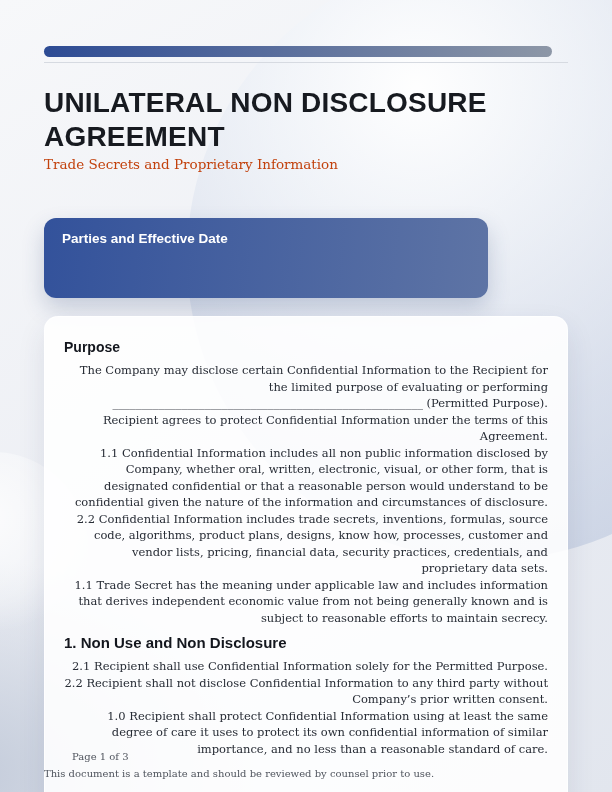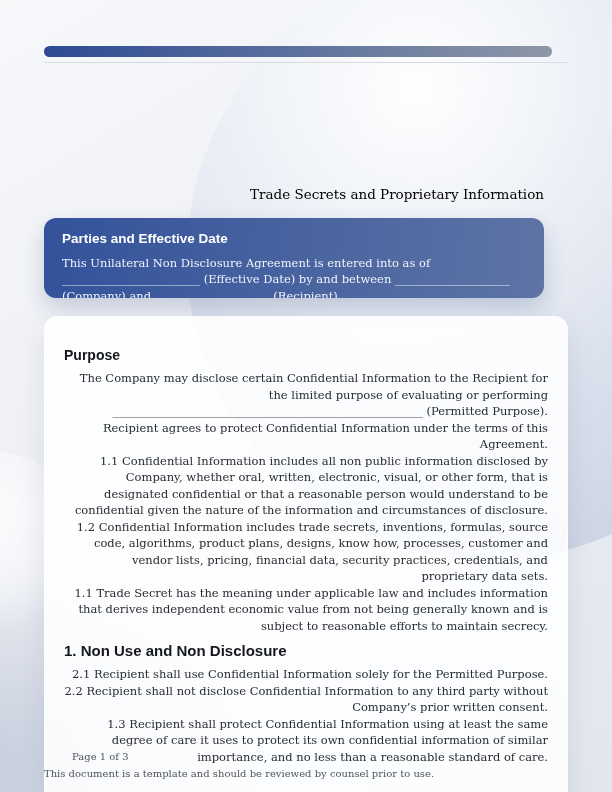--- a/index.html
+++ b/index.html
@@ -41,27 +41,27 @@
     position: absolute; left: 44px; top: 62px;
     width: 524px; height: 1px; background: #d6dae1; border: none;
   }
   .page-title {
     position: absolute; left: 44px; top: 86px; width: 532px;
     font-family: "Liberation Sans", sans-serif;
     font-weight: 700; font-size: 28px; line-height: 34px;
     letter-spacing: 0.2px; color: #171a20;
   }
   .page-subtitle {
-    position: absolute; left: 44px; top: 186px; width: 500px;
-    font-size: 13.5px; color: #000000; text-align: right;
+    position: absolute; left: 44px; top: 156px; width: 500px;
+    font-size: 13.5px; color: #c2410c;
   }
 
   .parties-box {
     position: absolute; left: 44px; top: 218px;
-    width: 500px; height: 80px;
+    width: 444px; height: 80px;
     border-radius: 12px; padding: 13px 18px;
     overflow: hidden;
     box-shadow: 0 10px 22px rgba(40, 62, 115, 0.22);
   }
   .parties-heading {
     font-family: "Liberation Sans", sans-serif;
     font-weight: 700; font-size: 13.5px; line-height: 16px;
     color: #ffffff; margin-bottom: 8px;
   }
   .parties-body {
@@ -75,21 +75,21 @@
     border: 1px solid rgba(255, 255, 255, 0.75);
     border-radius: 14px;
     padding: 17px 19px 30px 19px;
     box-shadow: 0 12px 28px rgba(35, 50, 90, 0.10);
   }
   .sec-h {
     font-family: "Liberation Sans", sans-serif;
     font-weight: 700; font-size: 15px; line-height: 18px;
     color: #14171e; margin: 8px 0 6px 0;
   }
-  .sec-h:first-child { margin-top: 12px; font-size: 14px; }
+  .sec-h:first-child { margin-top: 4px; font-size: 14px; }
   .sec-p {
     font-size: 11.5px; line-height: 16.5px; color: #272c35; text-align: right;
   }
 
   .footer-page, .footer-disclaimer {
     position: absolute; left: 44px; z-index: 2;
     font-size: 10px; color: #4f545d;
   }
   .footer-page { top: 751px; padding-left: 28px; }
   .footer-disclaimer { top: 768px; }
@@ -98,37 +98,37 @@
 <body>
 
 <div class="bg-blob"></div>
 <div class="bg-blob-small"></div>
 
 <div class="content">
 
   <div class="accent-bar" id="accentBar" style="background: linear-gradient(90deg, rgb(45, 75, 148), rgb(141, 151, 167));"></div>
   <div class="header-divider"></div>
 
+  <h1 class="page-title">UNILATERAL NON DISCLOSURE AGREEMENT</h1>
   <div class="page-subtitle">Trade Secrets and Proprietary Information</div>
 
   <section class="parties-box" id="partiesBox" style="background: linear-gradient(95deg, rgb(51, 82, 155), rgb(94, 116, 165));">
     <div class="parties-heading">Parties and Effective Date</div>
-    <p class="parties-body">This Unilateral Non Disclosure Agreement is entered into as of ________________________ (Effective Date) by and between ____________________ (Company) and ____________________ (Recipient).</p>
   </section>
 
   <section class="card">
     <div id="sections">
         <h2 class="sec-h">Purpose</h2>
         <p class="sec-p">The Company may disclose certain Confidential Information to the Recipient for the limited purpose of evaluating or performing ______________________________________________________ (Permitted Purpose). Recipient agrees to protect Confidential Information under the terms of this Agreement.</p>
         <p class="sec-p">1.1 Confidential Information includes all non public information disclosed by Company, whether oral, written, electronic, visual, or other form, that is designated confidential or that a reasonable person would understand to be confidential given the nature of the information and circumstances of disclosure.</p>
-        <p class="sec-p">1.2 Confidential Information includes trade secrets, inventions, formulas, source code, algorithms, product plans, designs, know how, processes, customer and vendor lists, pricing, financial data, security practices, credentials, and proprietary data sets.</p>
+        <p class="sec-p">2.2 Confidential Information includes trade secrets, inventions, formulas, source code, algorithms, product plans, designs, know how, processes, customer and vendor lists, pricing, financial data, security practices, credentials, and proprietary data sets.</p>
         <p class="sec-p">1.1 Trade Secret has the meaning under applicable law and includes information that derives independent economic value from not being generally known and is subject to reasonable efforts to maintain secrecy.</p>
         <h2 class="sec-h">1. Non Use and Non Disclosure</h2>
         <p class="sec-p">2.1 Recipient shall use Confidential Information solely for the Permitted Purpose.</p>
         <p class="sec-p">2.2 Recipient shall not disclose Confidential Information to any third party without Company’s prior written consent.</p>
-        <p class="sec-p">1.3 Recipient shall protect Confidential Information using at least the same degree of care it uses to protect its own confidential information of similar importance, and no less than a reasonable standard of care.</p>
+        <p class="sec-p">1.0 Recipient shall protect Confidential Information using at least the same degree of care it uses to protect its own confidential information of similar importance, and no less than a reasonable standard of care.</p>
       </div>
   </section>
 
   <div class="footer-page">Page 1 of 3</div>
   <div class="footer-disclaimer">This document is a template and should be reviewed by counsel prior to use.</div>
 
 </div>
 
 </body></html>

